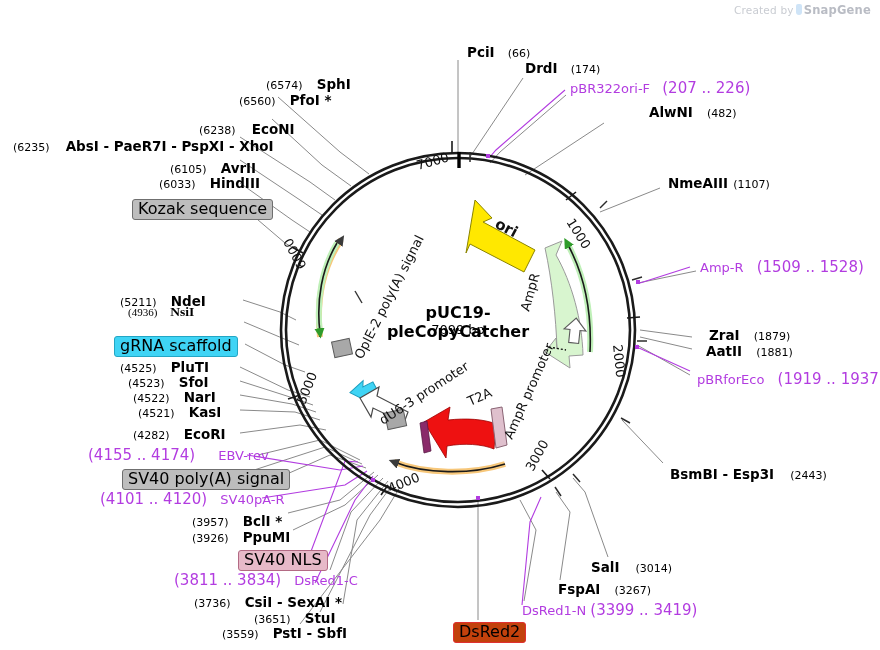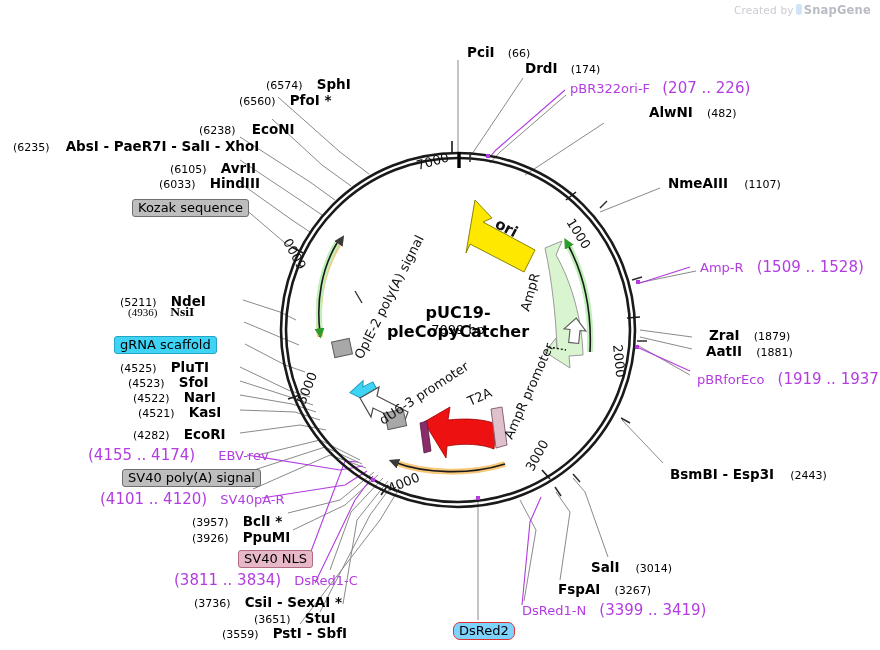--- a/index.html
+++ b/index.html
@@ -9,26 +9,26 @@
     position:relative;overflow:hidden;
   }
   #map{position:absolute;left:0;top:0;width:880px;height:650px;}
   .lbl{position:absolute;white-space:nowrap;line-height:1;}
   .enz{font-size:13.5px;font-weight:bold;color:#000;}
   .pos{font-size:11px;font-weight:normal;color:#000;}
   .prim{font-size:13px;color:#b23ce0;}
   .rng{font-size:15px;color:#b23ce0;}
   .featbox{
     display:inline-block;border:1px solid #777;border-radius:3px;
-    padding:1px 5px 2px 5px;font-size:13px;color:#000;
+    padding:1px 5px 2px 5px;font-size:16px;color:#000;
   }
   .fb-gray{background:#bdbdbd;border-color:#6f6f6f;}
   .fb-cyan{background:#3fd4f5;border-color:#23a6c4;}
   .fb-pink{background:#e7b9c8;border-color:#b36a84;}
-  .fb-red{background:#7dd3fc;border-color:#e03030;border-radius:7px;}
+  .fb-red{background:#c2410c;border-color:#e03030;}
   .brand{
     position:absolute;right:9px;top:3px;font-size:10.5px;color:#c9ccd2;
     letter-spacing:.2px;
   }
   .brand b{color:#b9bcc4;font-weight:bold;font-size:11.5px;}
   .brand .mark{display:inline-block;width:6px;height:11px;background:#cfe4f7;
     border-radius:2px 2px 3px 3px;vertical-align:-1px;margin:0 2px;}
   .title{
     position:absolute;font-weight:bold;font-size:16px;color:#000;
     text-align:center;
@@ -234,21 +234,21 @@
   <span>pBR322ori-F</span>
   <span class="rng" style="margin-left:8px;">(207 .. 226)</span>
 </div>
 <div class="lbl" style="left:609px;top:104px;margin-left:40px;">
   <span class="enz">AlwNI</span>
   <span class="pos" style="margin-left:9px;">(482)</span>
 </div>
 
 <div class="lbl" style="left:668px;top:175px;">
   <span class="enz">NmeAIII</span>
-  <span class="pos" style="margin-left:11px;">(1107)</span>
+  <span class="pos" style="">(1107)</span>
 </div>
 <div class="lbl prim" style="left:700px;top:260px;">
   <span>Amp-R</span>
   <span class="rng" style="margin-left:9px;">(1509 .. 1528)</span>
 </div>
 <div class="lbl" style="left:709px;top:327px;">
   <span class="enz">ZraI</span>
   <span class="pos" style="margin-left:9px;">(1879)</span>
 </div>
 <div class="lbl" style="left:706px;top:343px;">
@@ -266,38 +266,38 @@
 <div class="lbl" style="left:591px;top:559px;">
   <span class="enz">SalI</span>
   <span class="pos" style="margin-left:11px;">(3014)</span>
 </div>
 <div class="lbl" style="left:558px;top:581px;">
   <span class="enz">FspAI</span>
   <span class="pos" style="margin-left:9px;">(3267)</span>
 </div>
 <div class="lbl prim" style="left:522px;top:603px;">
   <span>DsRed1-N</span>
-  <span class="rng" style="margin-left:9px;">(3399 .. 3419)</span>
+  <span class="rng" style="">(3399 .. 3419)</span>
 </div>
 
 <div class="lbl" style="left:266px;top:76px;">
   <span class="pos">(6574)</span>
   <span class="enz" style="margin-left:9px;">SphI</span>
 </div>
 <div class="lbl" style="left:239px;top:92px;">
   <span class="pos">(6560)</span>
   <span class="enz" style="margin-left:9px;">PfoI *</span>
 </div>
 <div class="lbl" style="left:199px;top:121px;">
   <span class="pos">(6238)</span>
   <span class="enz" style="margin-left:11px;">EcoNI</span>
 </div>
 <div class="lbl" style="left:13px;top:138px;">
   <span class="pos">(6235)</span>
-  <span class="enz" style="margin-left:11px;">AbsI  -  PaeR7I  -  SalI  -  XhoI</span>
+  <span class="enz" style="margin-left:11px;">AbsI  -  PaeR7I  -  PspXI  -  XhoI</span>
 </div>
 <div class="lbl" style="left:170px;top:160px;">
   <span class="pos">(6105)</span>
   <span class="enz" style="margin-left:9px;">AvrII</span>
 </div>
 <div class="lbl" style="left:159px;top:175px;">
   <span class="pos">(6033)</span>
   <span class="enz" style="margin-left:9px;">HindIII</span>
 </div>
 

